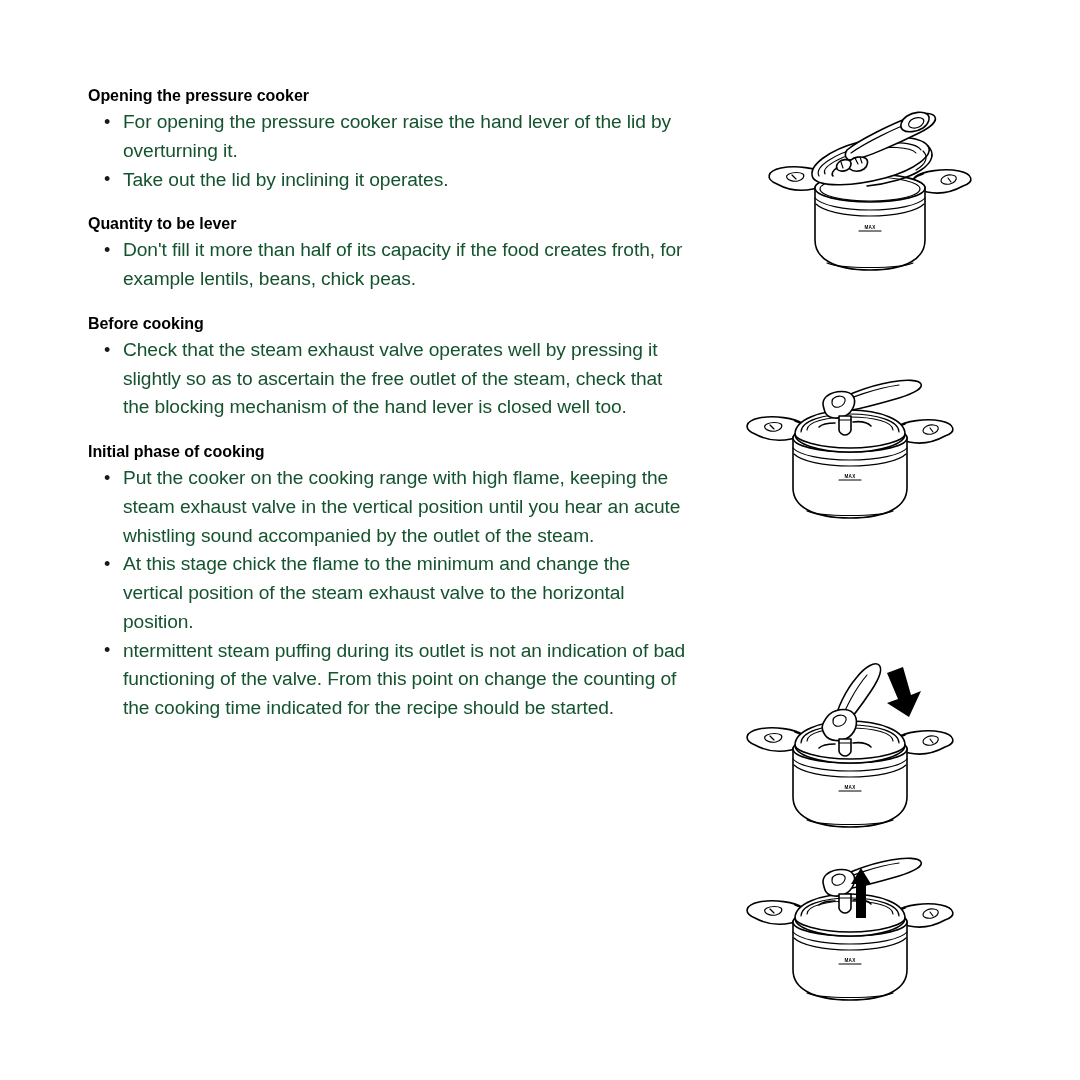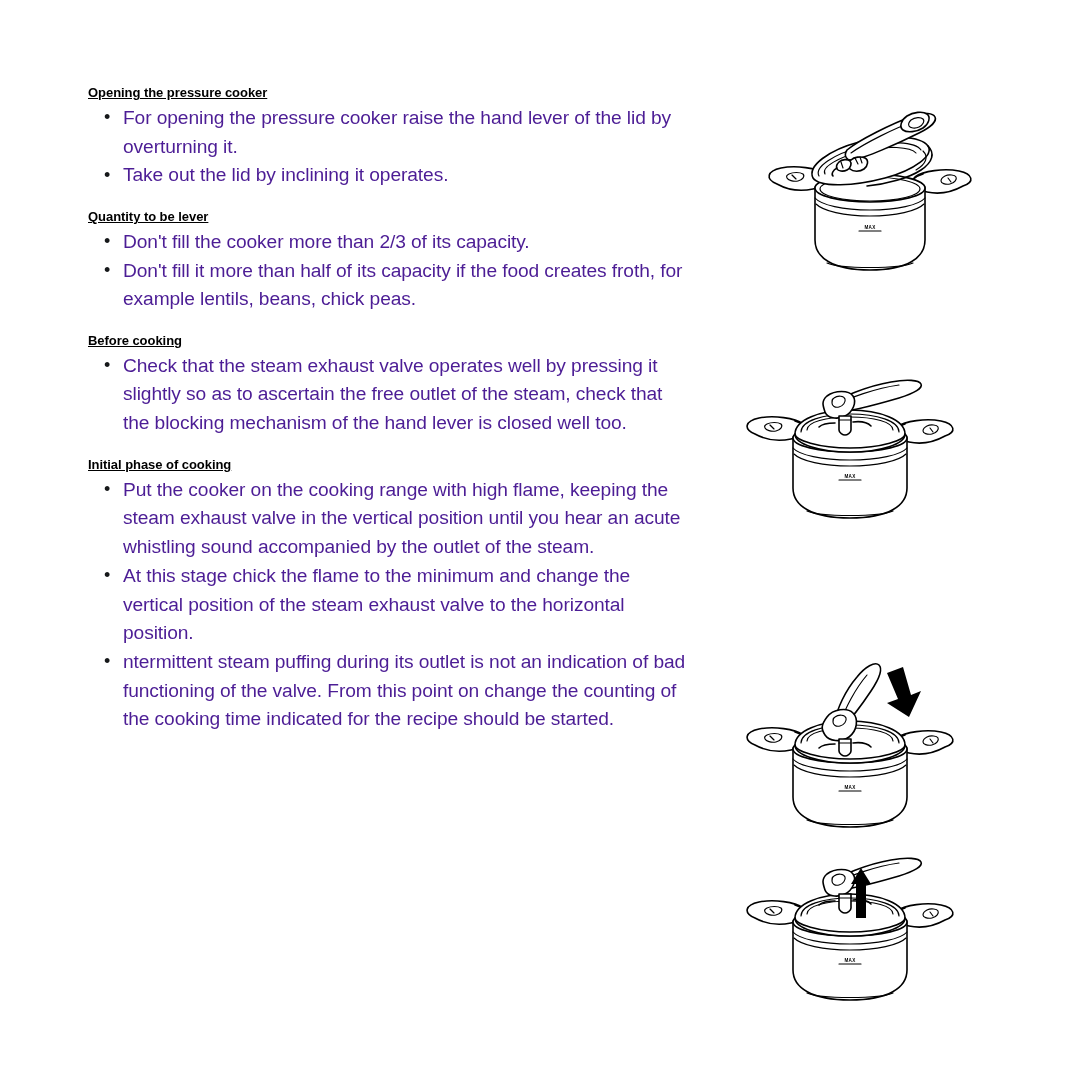--- a/index.html
+++ b/index.html
@@ -30,40 +30,39 @@
     top: 84px;
     width: 600px;
   }
 
   .section {
     margin-bottom: 18px;
   }
   .section:last-child { margin-bottom: 16px; }
 
   .section-heading {
-    font-size: 13px;
+    font-size: 16px;
     font-weight: bold;
     line-height: 1.45;
     letter-spacing: -0.05px;
     margin: 0 0 1px 0;
     color: #000;
-    text-decoration: underline;
   }
 
   ul.bullets {
     list-style: none;
     margin: 0;
     padding: 0;
   }
   ul.bullets > li {
     position: relative;
     padding-left: 35px;
     font-size: 19.2px;
     line-height: 28.7px;
-    color: #4c1d95;
+    color: #14532d;
     margin: 0;
     letter-spacing: -0.1px;
   }
   ul.bullets > li::before {
     content: "\2022";
     position: absolute;
     left: 16px;
     top: -0.5px;
     font-size: 18px;
     line-height: 28.7px;
@@ -106,21 +105,20 @@
       <h2 class="section-heading">Opening the pressure cooker</h2>
       <ul class="bullets">
         <li>For opening the pressure cooker raise the hand lever of the lid by overturning it.</li>
         <li>Take out the lid by inclining it operates.</li>
       </ul>
     </div>
 
     <div class="section">
       <h2 class="section-heading">Quantity to be lever</h2>
       <ul class="bullets">
-        <li>Don't fill the cooker more than 2/3 of its capacity.</li>
         <li>Don't fill it more than half of its capacity if the food creates froth, for example lentils, beans, chick peas.</li>
       </ul>
     </div>
 
     <div class="section">
     </div>
 
     <div class="section">
       <h2 class="section-heading">Before cooking</h2>
       <ul class="bullets">

